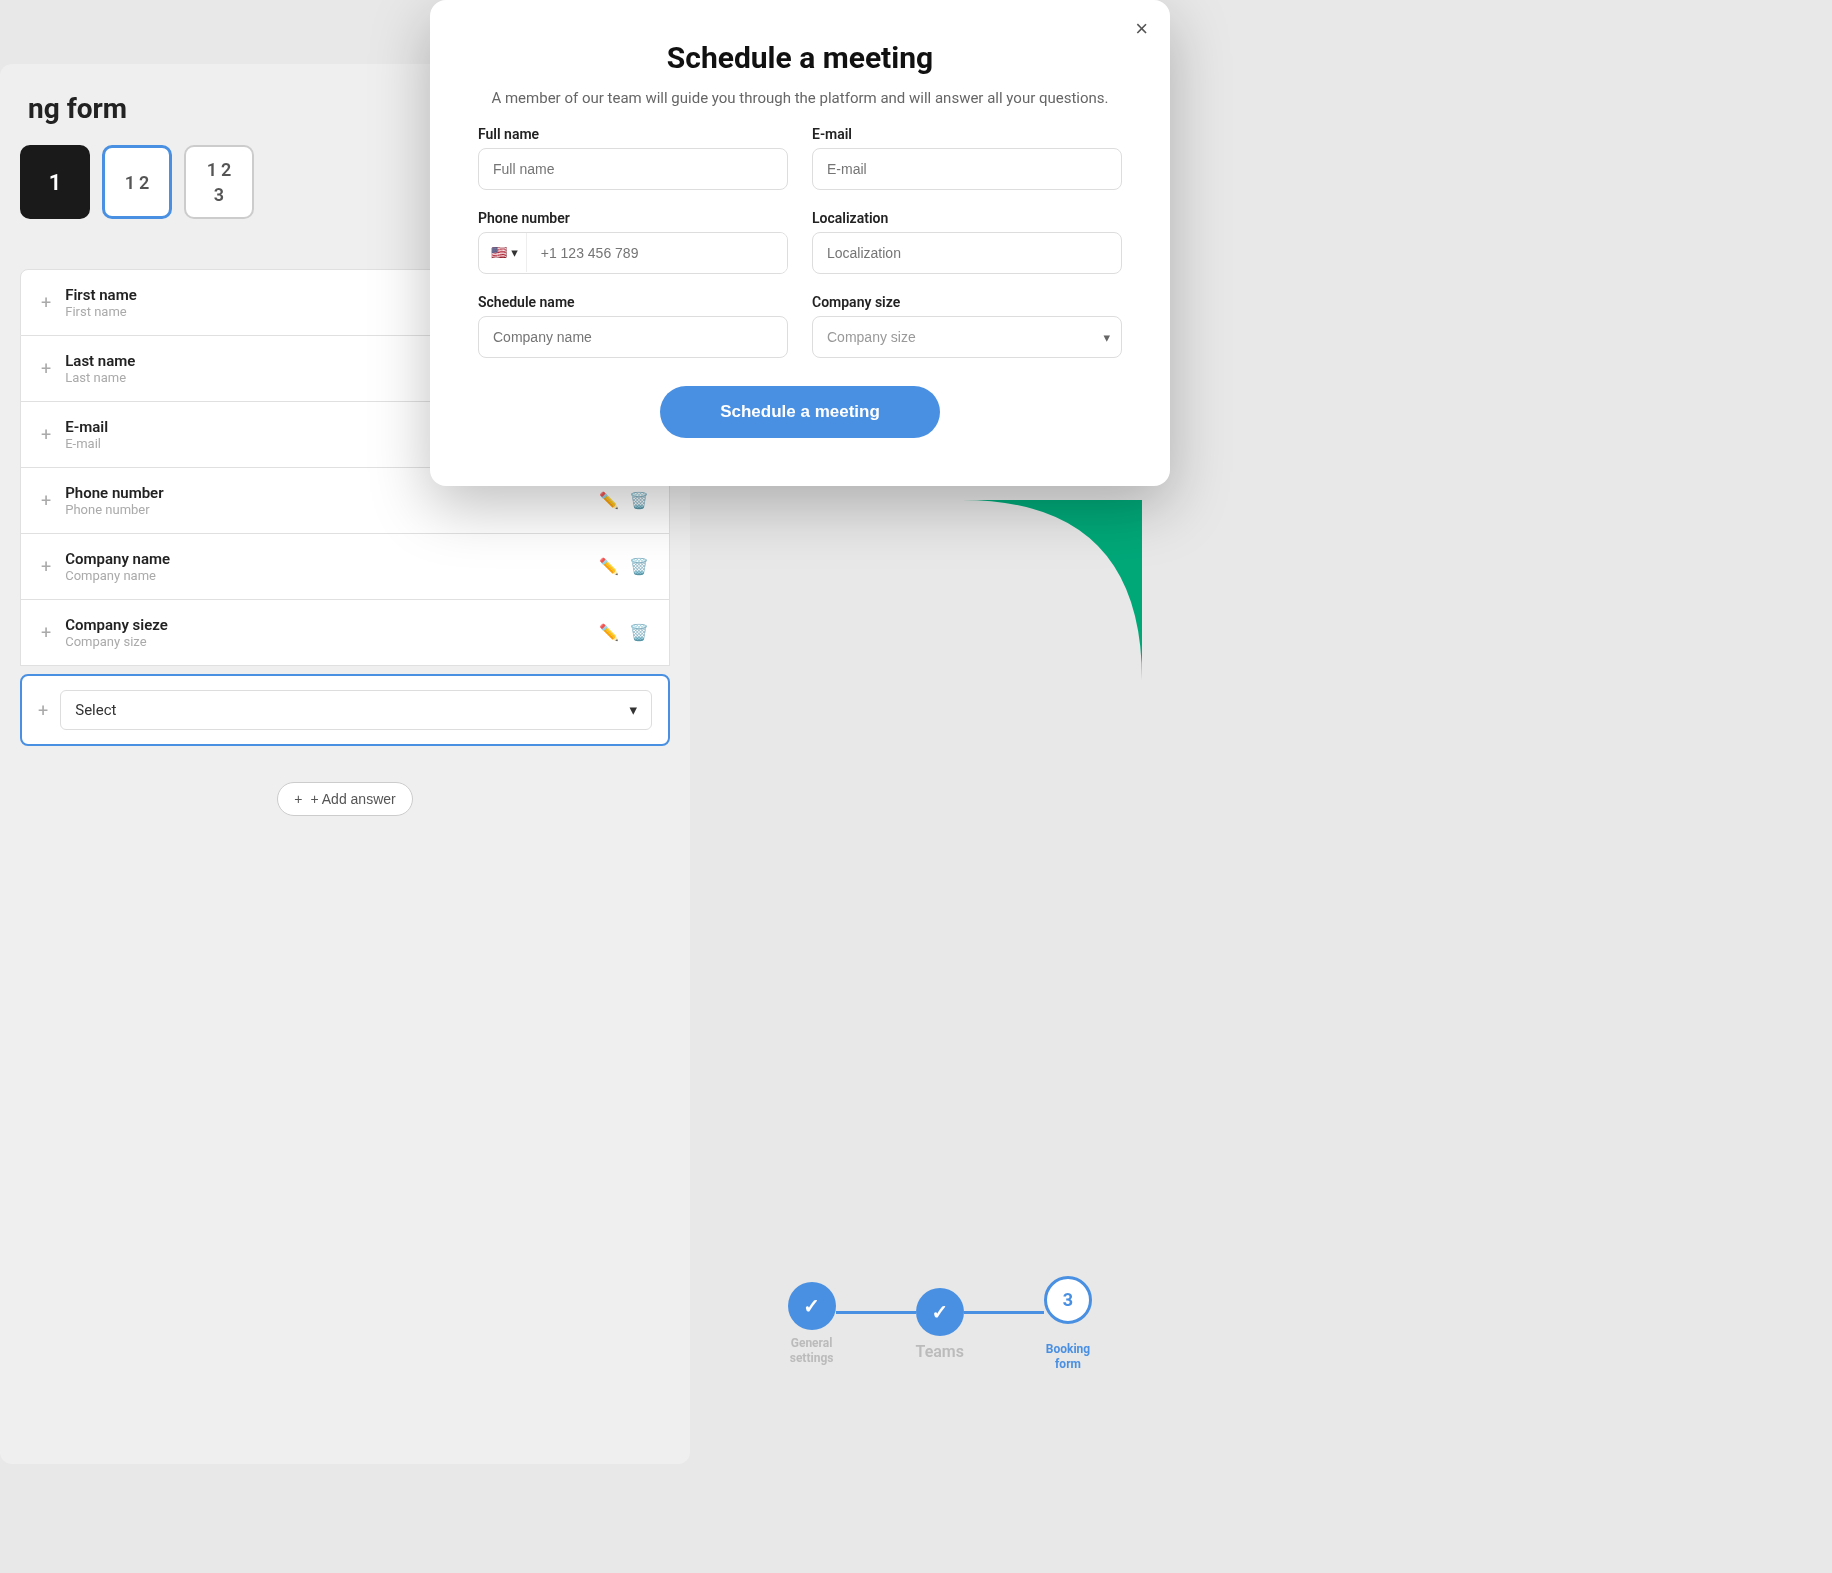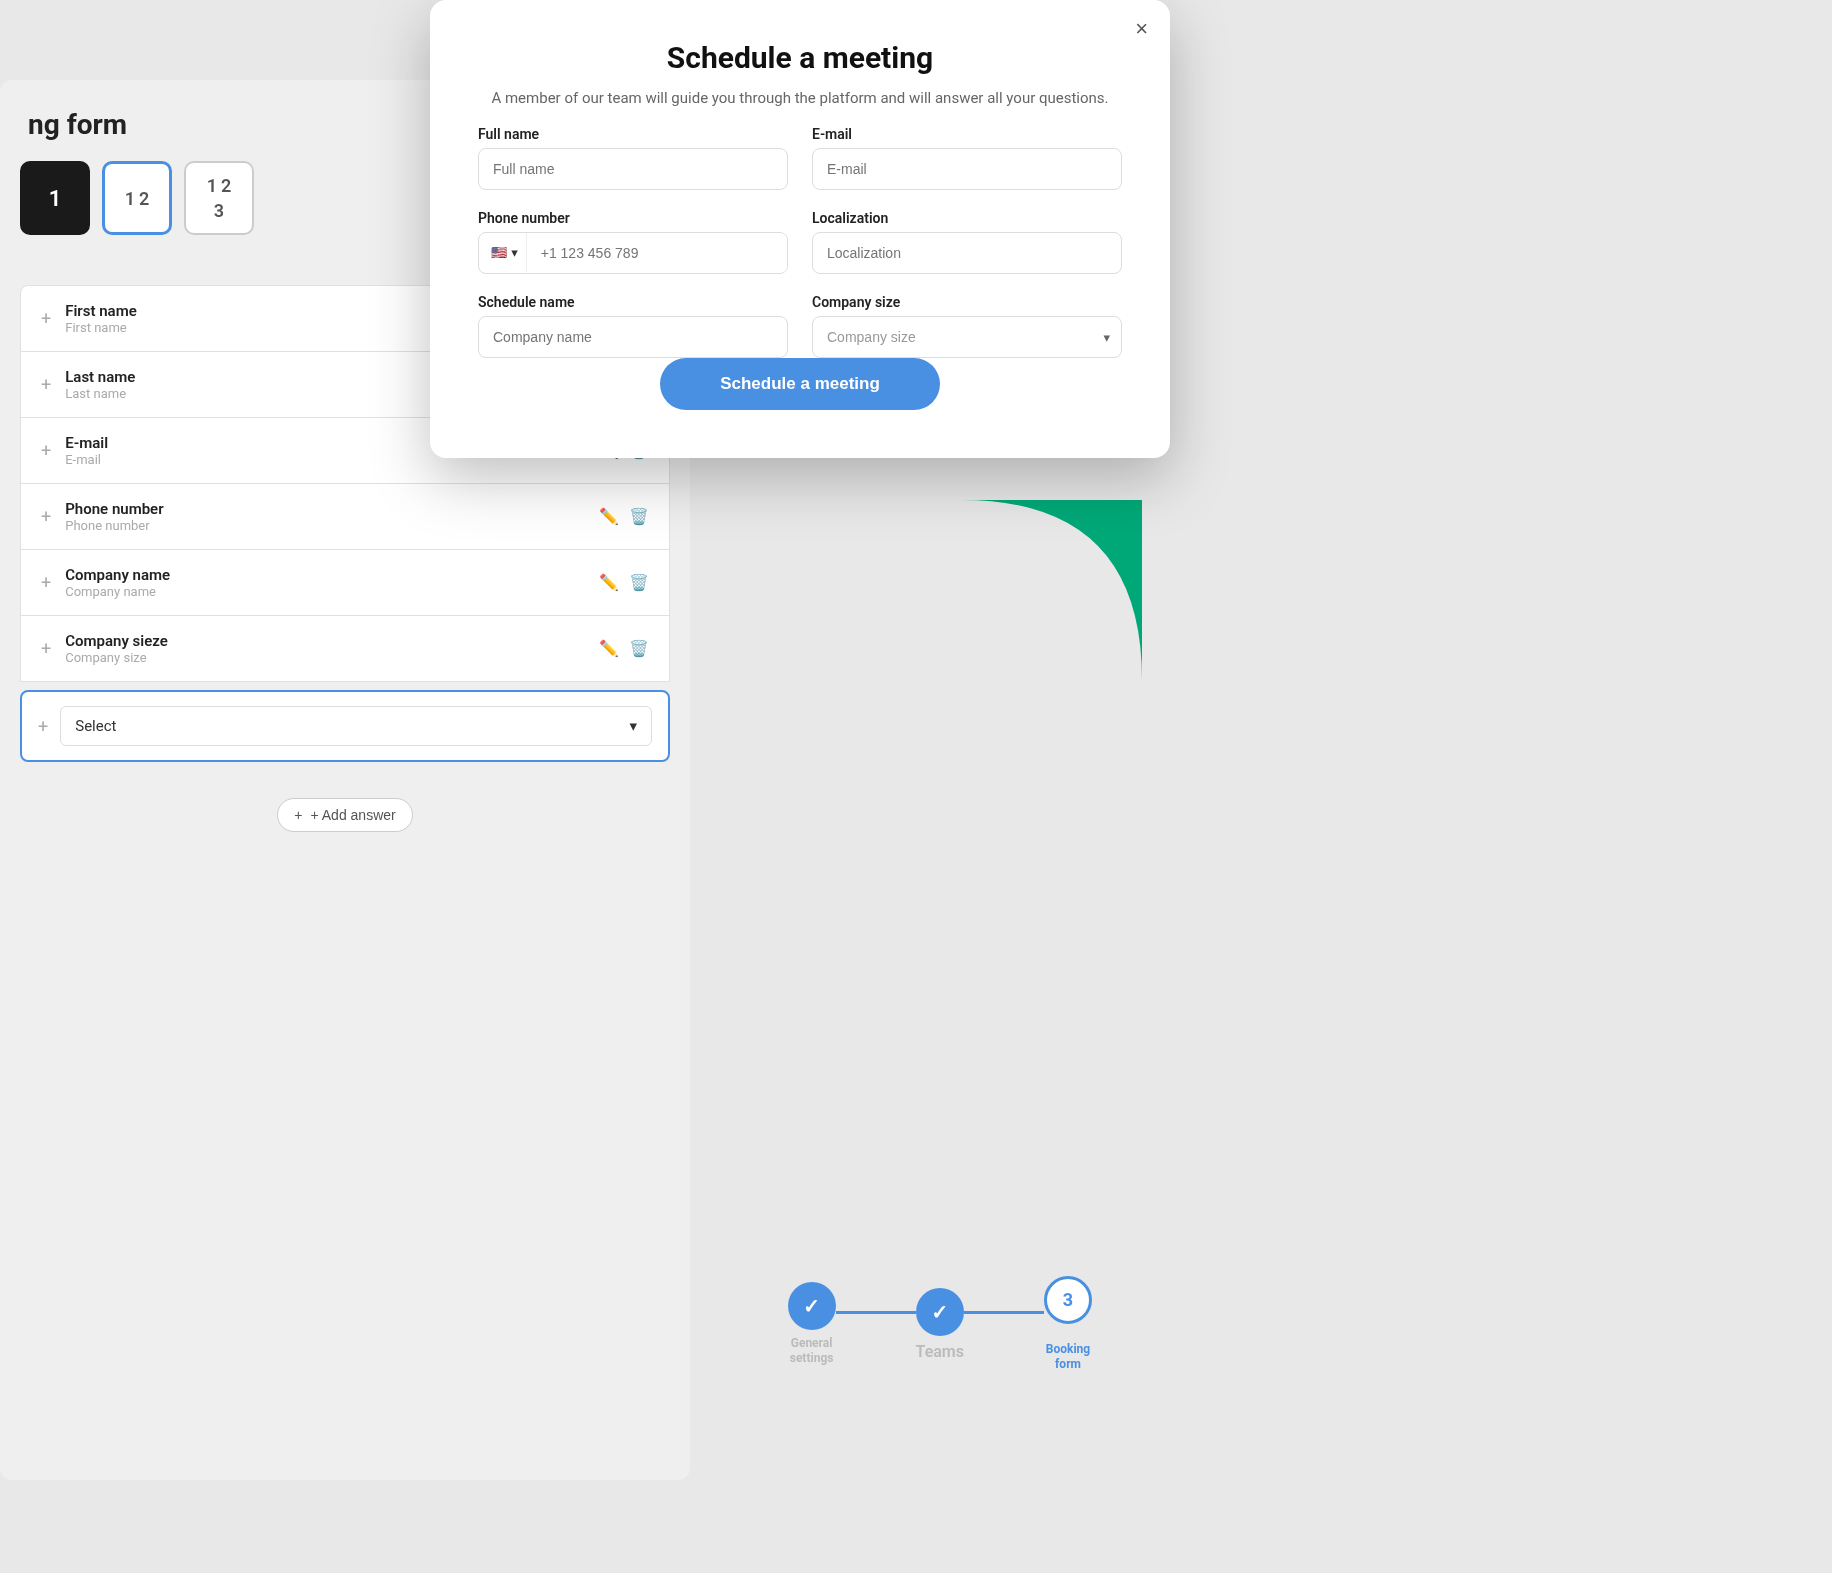--- a/index.html
+++ b/index.html
@@ -196,20 +196,21 @@
       color: #666;
       text-align: center;
       margin-bottom: 16px;
       line-height: 1.5;
     }
 
     .form-grid {
       display: grid;
       grid-template-columns: 1fr 1fr;
       gap: 20px 24px;
+      margin-bottom: 28px;
     }
 
     .form-group {
       display: flex;
       flex-direction: column;
       gap: 6px;
     }
 
     .form-group label {
       font-size: 14px;
@@ -288,21 +289,21 @@
       border-radius: 30px;
       padding: 16px;
       font-size: 17px;
       font-weight: 600;
       cursor: pointer;
       text-align: center;
     }
 
     .section-forms {
       position: absolute;
-      top: 80px;
+      top: 64px;
       left: 0;
       width: 690px;
       background: #efefef;
       border-radius: 12px;
       min-height: 1400px;
       z-index: 2;
     }
 
     .section-title {
       font-size: 28px;

